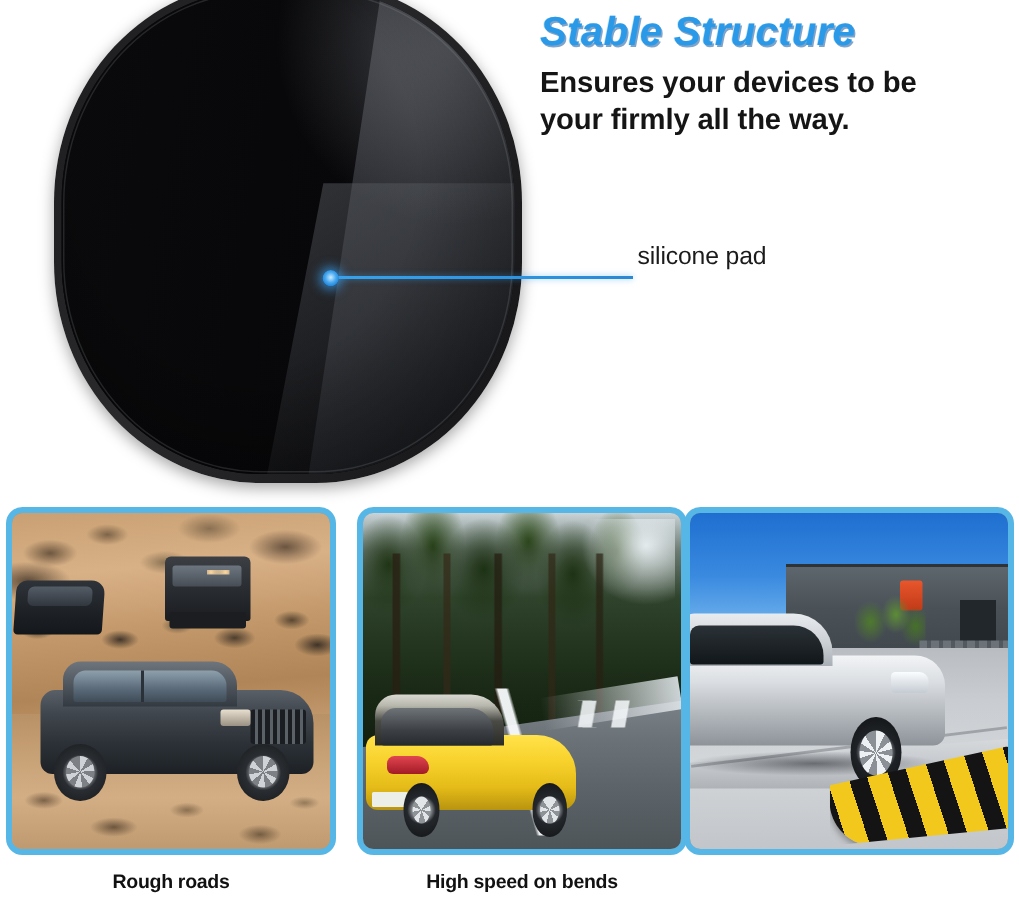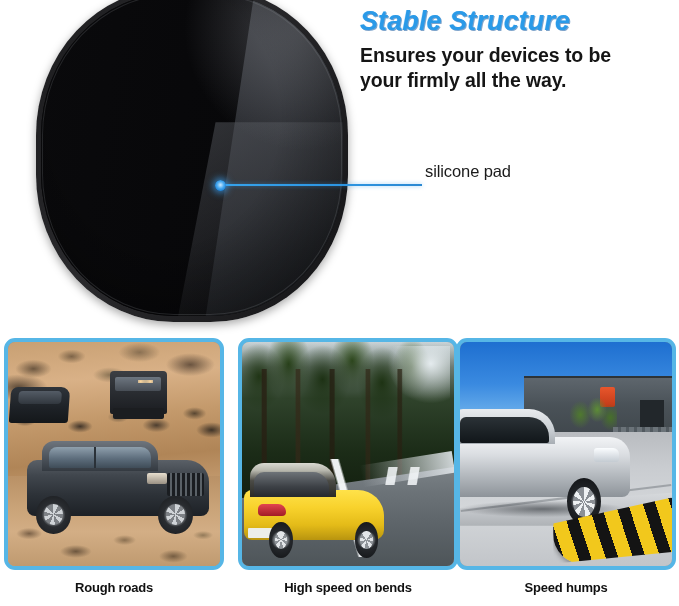--- a/index.html
+++ b/index.html
@@ -619,15 +619,14 @@
         <div class="p3-car">
           <div class="p3-car-body"></div>
           <div class="p3-car-roof"></div>
           <div class="p3-car-glass"></div>
           <div class="p3-headlight"></div>
           <div class="p3-wheel w-front"></div>
         </div>
         <div class="p3-bump"></div>
       </div>
     </div>
-    <div class="caption">Speed humps</div>
   </div>
 </div>
 
 </body></html>

